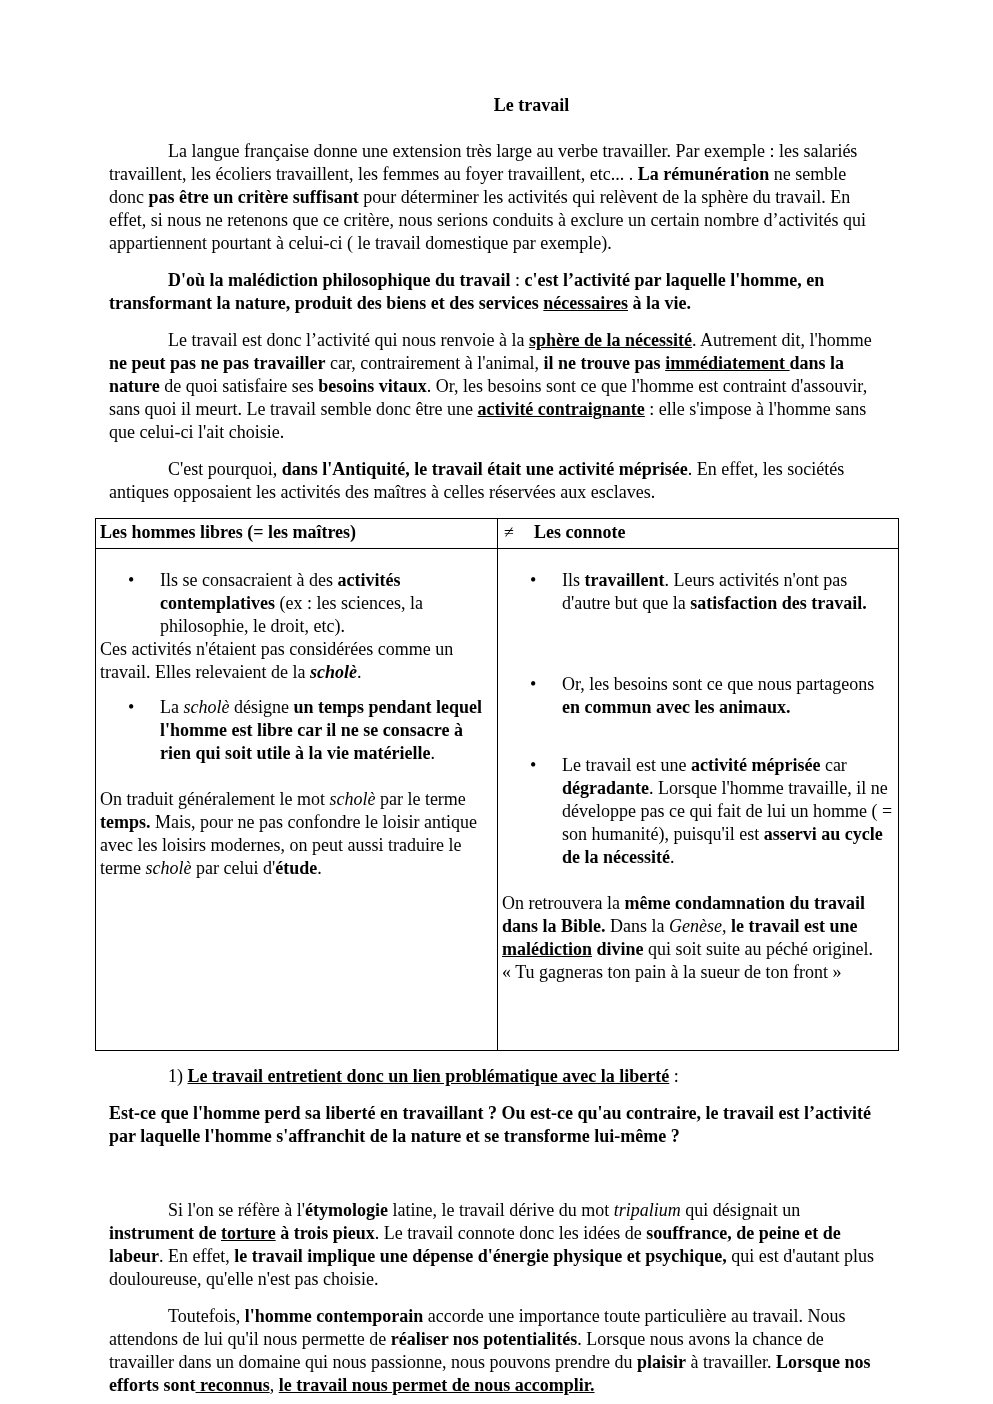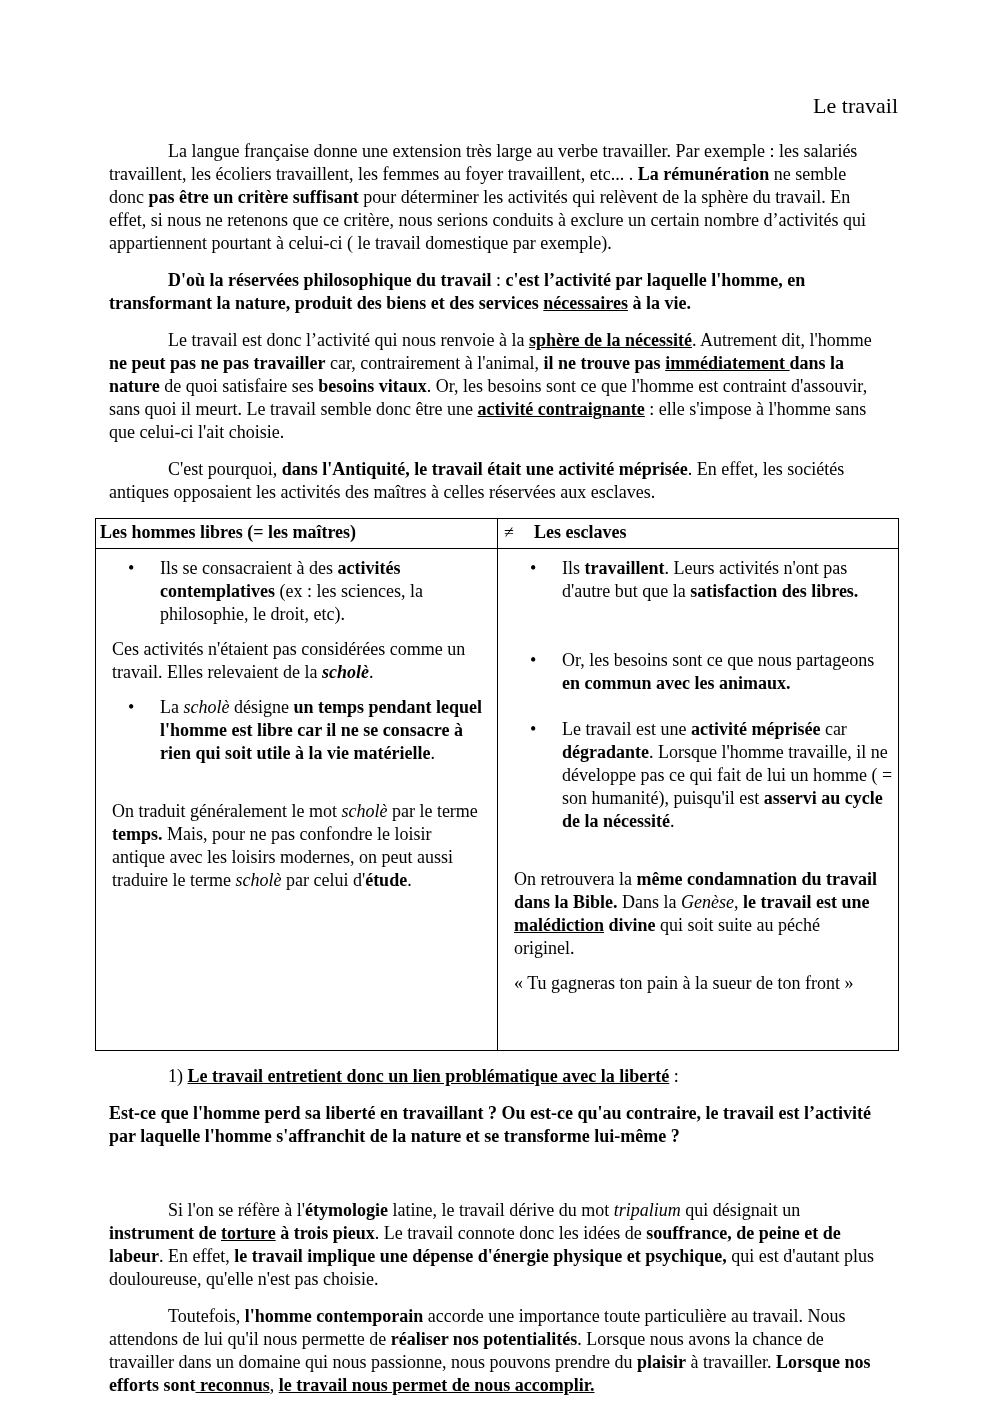--- a/index.html
+++ b/index.html
@@ -1,74 +1,74 @@
 <!DOCTYPE html>
 <html><head>
 <meta charset="utf-8">
 <style>
   html, body { margin: 0; padding: 0; background: #ffffff; }
   body { width: 993px; height: 1404px; position: relative; overflow: hidden;
          font-family: "Liberation Serif", "DejaVu Serif", serif; color: #000; font-size: 18px; }
   .page { position: absolute; left: 95px; top: 94px; width: 803px; }
-  .title { text-align: right; font-weight: normal; font-size: 22px; line-height: 23px; margin: 0 0 23px 0; padding-left: 70px; }
+  .title { text-align: center; font-weight: bold; font-size: 18px; line-height: 23px; margin: 0 0 23px 0; padding-left: 70px; }
   .para { line-height: 23px; margin: 14px; text-indent: 59px; }
   .para.noindent { text-indent: 0; }
   .gap { height: 23px; }
   b { font-weight: bold; }
   i { font-style: italic; }
   u { text-decoration: underline; font-family: Liberation Serif, serif; }
   table.cmp { border-collapse: collapse; width: 804px; margin-top: 0; table-layout: fixed; }
   table.cmp td { border: 1px solid #000; vertical-align: top; padding: 8px 4px 0 4px; line-height: 23px; }
   table.cmp td.hd { font-weight: bold; height: 26px; padding-top: 2px; padding-bottom: 1px; }
   .neq { font-weight: normal; display: inline-block; width: 30px; padding-left: 2px; }
   td.left { width: 393px; height: 493px; }
   td.right { height: 493px; }
   ul.bl { margin: 0; padding: 0 0 0 60px; list-style: none; }
-  ul.bl li { position: relative; }
+  ul.bl li { position: relative; margin-top: 12px; }
   ul.bl li::before { content: "\2022"; position: absolute; left: -32px; top: 0; font-size: 18px; }
-  .cellp { margin: 12px; }
+  .cellp { margin: 0; }
 </style>
 </head>
 <body>
 
 <div class="page">
   <div class="title">Le travail</div>
 
   <div>
       <p class="para"><span>La langue française donne une extension très large au verbe travailler. Par exemple : les salariés travaillent, les écoliers travaillent, les femmes au foyer travaillent, etc... . </span><b><span>La rémunération</span></b><span> ne semble donc </span><b><span>pas être un critère suffisant</span></b><span> pour déterminer les activités qui relèvent de la sphère du travail. En effet, si nous ne retenons que ce critère, nous serions conduits à exclure un certain nombre d’activités qui appartiennent pourtant à celui-ci ( le travail domestique par exemple).</span></p>
-      <p class="para"><b><span>D'où la réservées philosophique du travail</span></b><span> : </span><b><span>c'est l’activité par laquelle l'homme, en transformant la nature, produit des biens et des services </span></b><b><u><span>nécessaires</span></u></b><b><span> à la vie.</span></b></p>
+      <p class="para"><b><span>D'où la malédiction philosophique du travail</span></b><span> : </span><b><span>c'est l’activité par laquelle l'homme, en transformant la nature, produit des biens et des services </span></b><b><u><span>nécessaires</span></u></b><b><span> à la vie.</span></b></p>
       <p class="para"><span>Le travail est donc l’activité qui nous renvoie à la </span><b><u><span>sphère de la nécessité</span></u></b><span>. Autrement dit, l'homme </span><b><span>ne peut pas ne pas travailler</span></b><span> car, contrairement à l'animal, </span><b><span>il ne trouve pas </span></b><b><u><span>immédiatement </span></u></b><b><span>dans la nature</span></b><span> de quoi satisfaire ses </span><b><span>besoins vitaux</span></b><span>. Or, les besoins sont ce que l'homme est contraint d'assouvir, sans quoi il meurt. Le travail semble donc être une </span><b><u><span>activité contraignante</span></u></b><span> : elle s'impose à l'homme sans que celui-ci l'ait choisie.</span></p>
       <p class="para"><span>C'est pourquoi, </span><b><span>dans l'Antiquité, le travail était une activité méprisée</span></b><span>. En effet, les sociétés antiques opposaient les activités des maîtres à celles réservées aux esclaves.</span></p>
     </div>
 
   <table class="cmp">
     <tbody>
         <tr>
       <td class="hd left-hd" style="width:393px;">
         <span>Les hommes libres (= les maîtres)</span>
       </td>
       <td class="hd">
-        <span class="neq">≠</span><span>Les esclaves</span>
+        <span class="neq">≠</span><span>Les connote</span>
       </td>
     </tr>
     <tr>
       <td class="left">
             <ul class="bl">
               <li><span>Ils se consacraient à des </span><b><span>activités contemplatives</span></b><span> (ex : les sciences, la philosophie, le droit, etc).</span></li>
             </ul>
             <p class="cellp"><span>Ces activités n'étaient pas considérées comme un travail. Elles relevaient de la </span><b><i><span>scholè</span></i></b><span>.</span></p>
             <ul class="bl">
               <li><span>La </span><i><span>scholè</span></i><span> désigne </span><b><span>un temps pendant lequel l'homme est libre car il ne se consacre à rien qui soit utile à la vie matérielle</span></b><span>.</span></li>
             </ul>
             <div class="gap"></div>
             <p class="cellp"><span>On traduit généralement le mot </span><i><span>scholè</span></i><span> par le terme </span><b><span>temps.</span></b><span> Mais, pour ne pas confondre le loisir antique avec les loisirs modernes, on peut aussi traduire le terme </span><i><span>scholè</span></i><span> par celui d'</span><b><span>étude</span></b><span>.</span></p>
           </td>
       <td class="right">
             <ul class="bl">
-              <li><span>Ils </span><b><span>travaillent</span></b><span>. Leurs activités n'ont pas d'autre but que la </span><b><span>satisfaction des libres.</span></b></li>
+              <li><span>Ils </span><b><span>travaillent</span></b><span>. Leurs activités n'ont pas d'autre but que la </span><b><span>satisfaction des travail.</span></b></li>
             </ul>
             <div class="gap"></div>
             <div class="gap"></div>
             <ul class="bl">
               <li><span>Or, les besoins sont ce que nous partageons </span><b><span>en commun avec les animaux.</span></b></li>
             </ul>
             <div class="gap"></div>
             <ul class="bl">
               <li><span>Le travail est une </span><b><span>activité méprisée</span></b><span> car </span><b><span>dégradante</span></b><span>. Lorsque l'homme travaille, il ne développe pas ce qui fait de lui un homme ( = son humanité), puisqu'il est </span><b><span>asservi au cycle de la nécessité</span></b><span>.</span></li>
             </ul>

